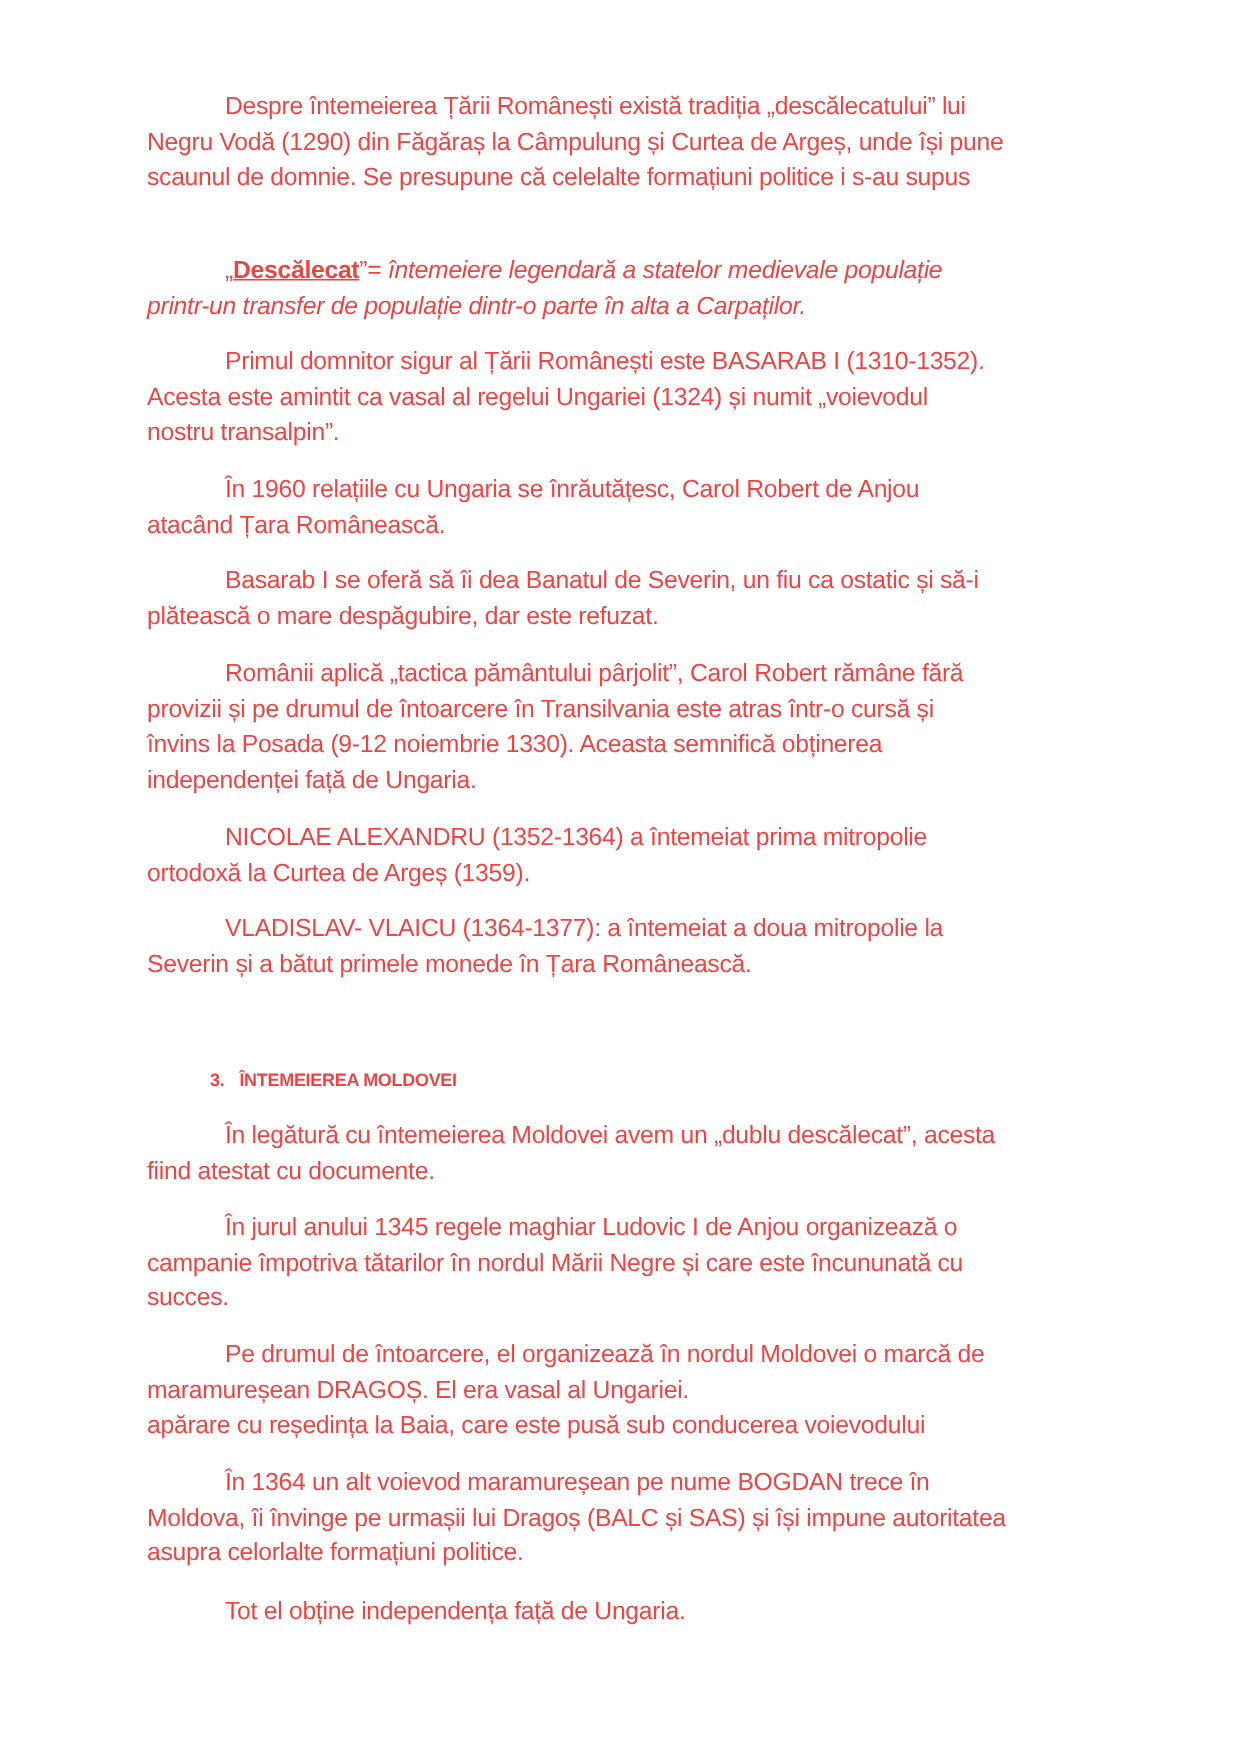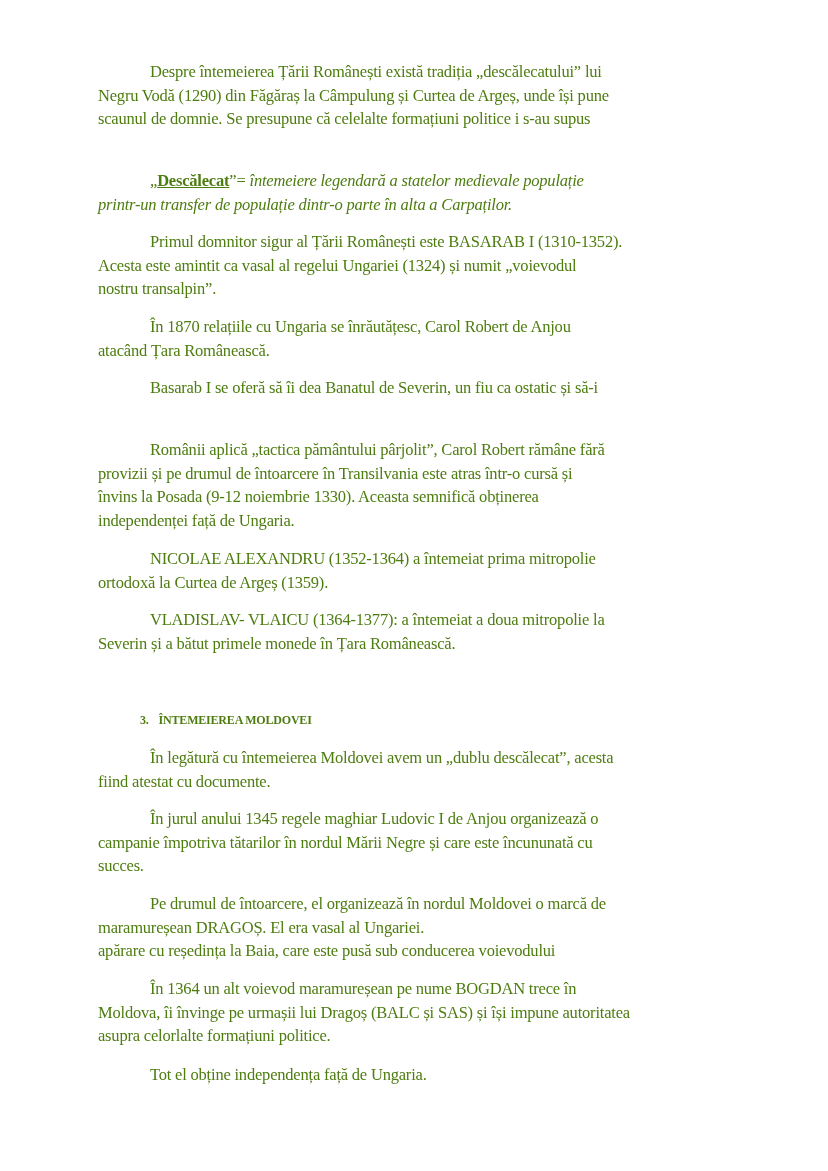--- a/index.html
+++ b/index.html
@@ -1,21 +1,21 @@
 <!DOCTYPE html>
 <html><head>
   <meta charset="utf-8">
   <style>
     html, body { margin: 0; padding: 0; background: #ffffff; }
     body { width: 828px; height: 1171px; position: relative; overflow: hidden; }
     .page {
       position: absolute; left: 0; top: 0; width: 708px; height: 1171px;
       background: #ffffff;
-      font-family: Liberation Serif, serif;
-      color: #4d7c0f;
+      font-family: Liberation Sans, sans-serif;
+      color: #ef4444;
       font-size: 16.5px;
       letter-spacing: -0.2px;
     }
     .para { position: absolute; left: 98px; width: 640px; }
     .line { display: block; height: 23.5px; line-height: 23.5px; white-space: nowrap; }
     .indent { padding-left: 52px; }
     .def .line { font-style: italic; }
     .def .term { font-style: normal; font-weight: bold; text-decoration: underline; }
     .def .q { font-style: normal; }
     .heading { position: absolute; left: 140px; top: 709px; font-weight: bold; font-size: 12px; line-height: 23px; white-space: nowrap; }
@@ -37,26 +37,27 @@
     <span class="line">printr-un transfer de populație dintr-o parte în alta a Carpaților.</span>
   </div>
 
   <div class="para" style="top:230px">
     <span class="line indent">Primul domnitor sigur al Țării Românești este BASARAB I (1310-1352).</span>
     <span class="line">Acesta este amintit ca vasal al regelui Ungariei (1324) și numit „voievodul</span>
     <span class="line">nostru transalpin”.</span>
   </div>
 
   <div class="para" style="top:315px">
-    <span class="line indent">În 1870 relațiile cu Ungaria se înrăutățesc, Carol Robert de Anjou</span>
+    <span class="line indent">În 1960 relațiile cu Ungaria se înrăutățesc, Carol Robert de Anjou</span>
     <span class="line">atacând Țara Românească.</span>
   </div>
 
   <div class="para" style="top:376px">
     <span class="line indent">Basarab I se oferă să îi dea Banatul de Severin, un fiu ca ostatic și să-i</span>
+    <span class="line">plătească o mare despăgubire, dar este refuzat.</span>
   </div>
 
   <div class="para" style="top:438px">
     <span class="line indent">Românii aplică „tactica pământului pârjolit”, Carol Robert rămâne fără</span>
     <span class="line">provizii și pe drumul de întoarcere în Transilvania este atras într-o cursă și</span>
     <span class="line">învins la Posada (9-12 noiembrie 1330). Aceasta semnifică obținerea</span>
     <span class="line">independenței față de Ungaria.</span>
   </div>
 
   <div class="para" style="top:547px">

